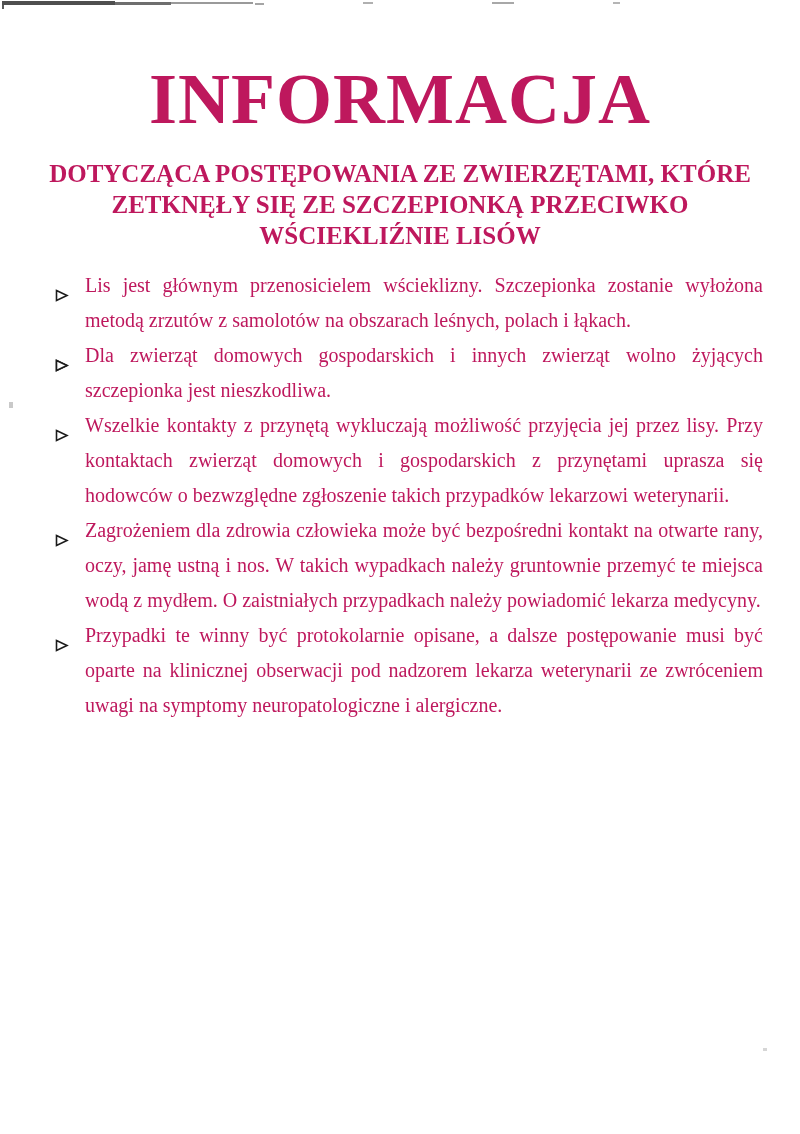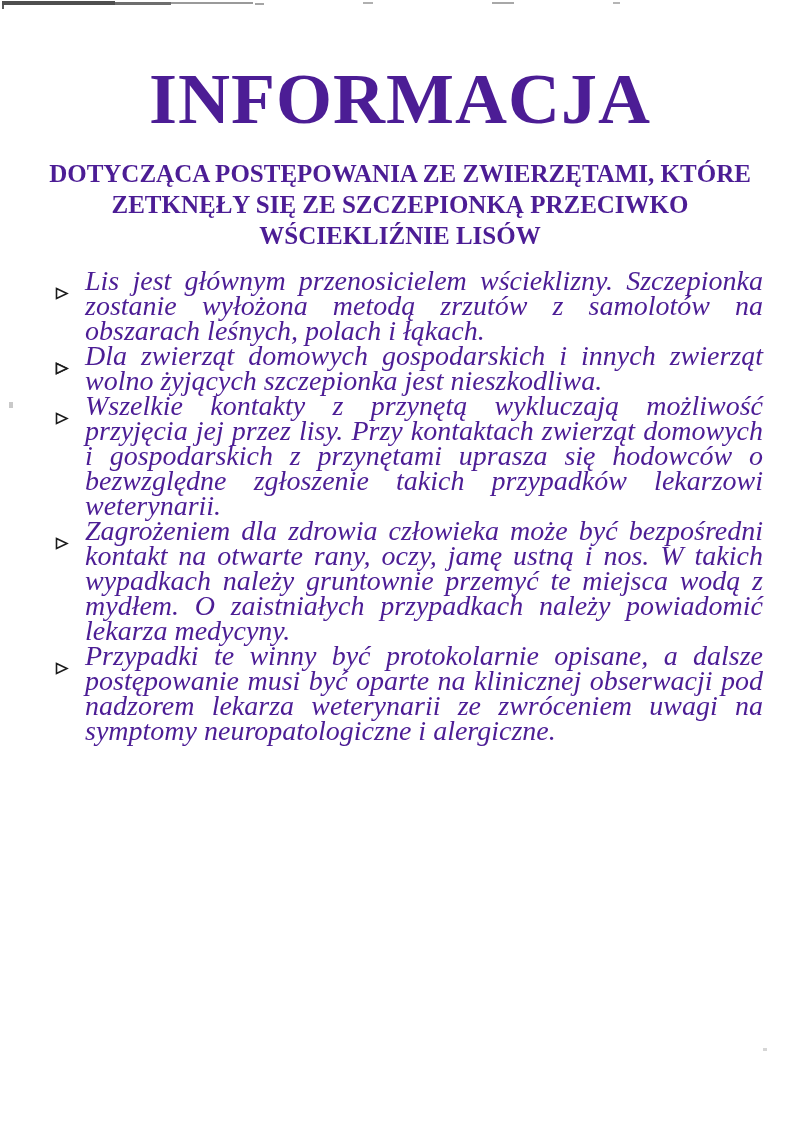--- a/index.html
+++ b/index.html
@@ -5,21 +5,21 @@
   html, body { margin: 0; padding: 0; }
   body {
     width: 800px; height: 1134px;
     background: #e9e9e9;
     font-family: "Liberation Serif", "DejaVu Serif", serif;
   }
   .page {
     position: relative;
     width: 800px; height: 1134px;
     background: #ffffff;
-    color: #4c1d95;
+    color: #be185d;
     overflow: hidden;
   }
 
   
   .artifact { position: absolute; pointer-events: none; }
   .a-bar1 { left: 2px;  top: 1px; width: 113px; height: 4px; background: #4f4f4f; }
   .a-bar2 { left: 115px; top: 2px; width: 56px;  height: 3px; background: #6e6e6e; }
   .a-bar3 { left: 171px; top: 2px; width: 82px;  height: 2px; background: #9a9a9a; }
   .a-tick { left: 2px;  top: 1px; width: 2px;   height: 8px; background: #5a5a5a; }
   .a-dash1 { left: 255px; top: 3px; width: 9px; height: 2px; background: #a5a5a5; }
@@ -49,24 +49,23 @@
   
   ul.bullets {
     list-style: none;
     margin: 17px 0 0 55px;
     padding: 0;
     width: 708px;
   }
   ul.bullets li {
     position: relative;
     padding-left: 30px;
-    font-size: 28px;
-    line-height: 25px;
+    font-size: 20px;
+    line-height: 35px;
     text-align: justify;
-    font-style: italic;
   }
   .bullet-icon {
     position: absolute;
     left: 0; top: 10px;
     width: 14px; height: 13px;
     display: inline-block;
   }
 </style>
 </head>
 <body>

